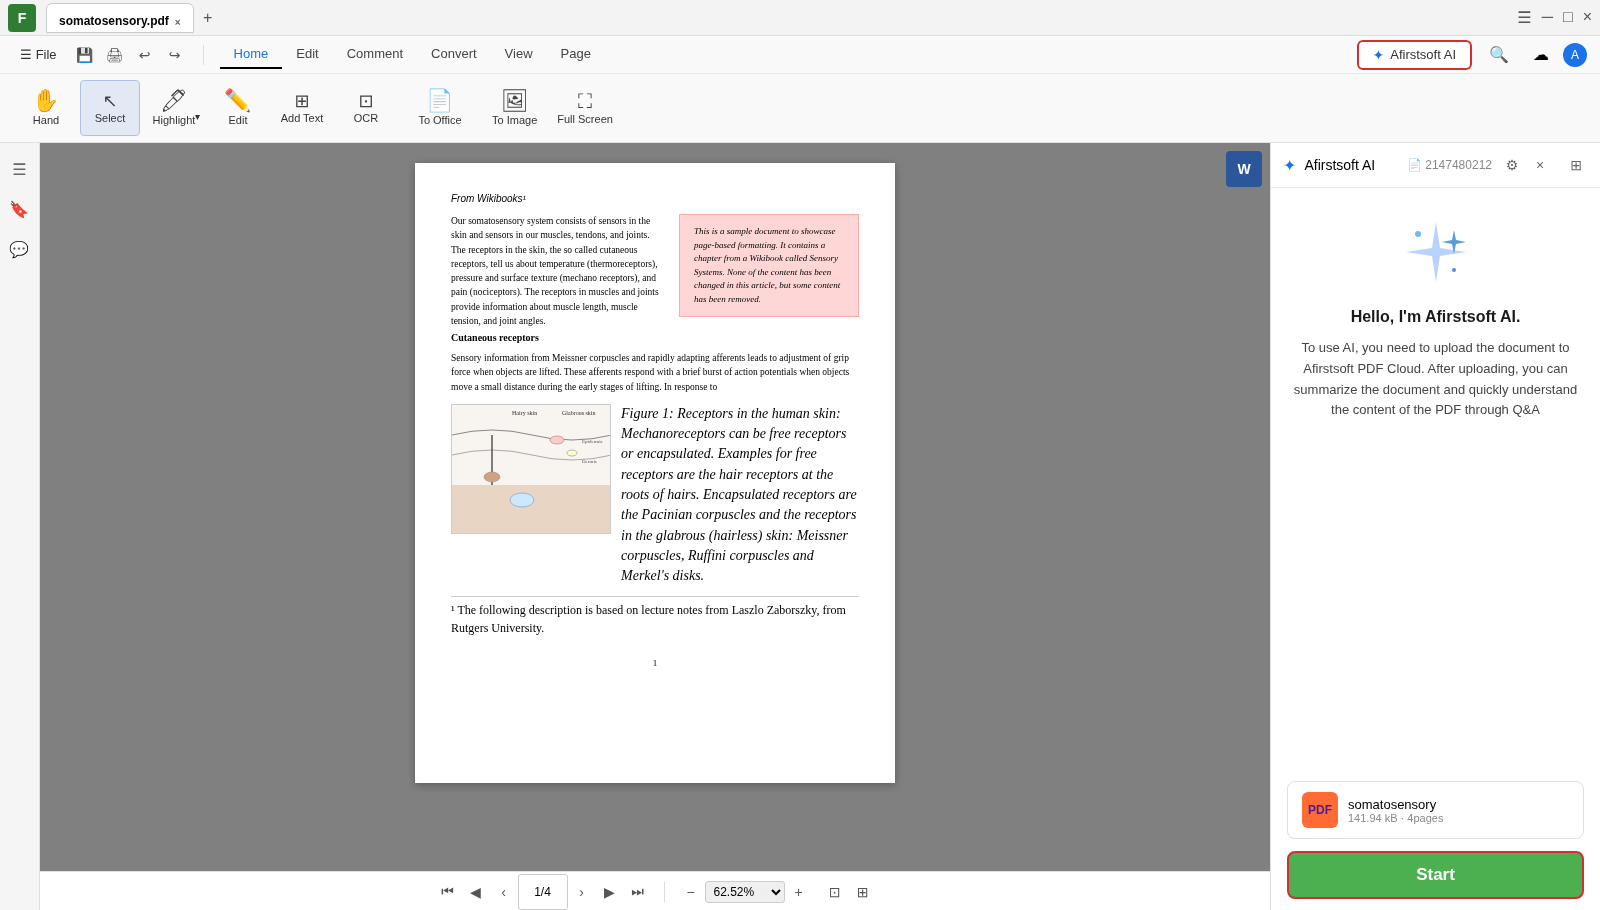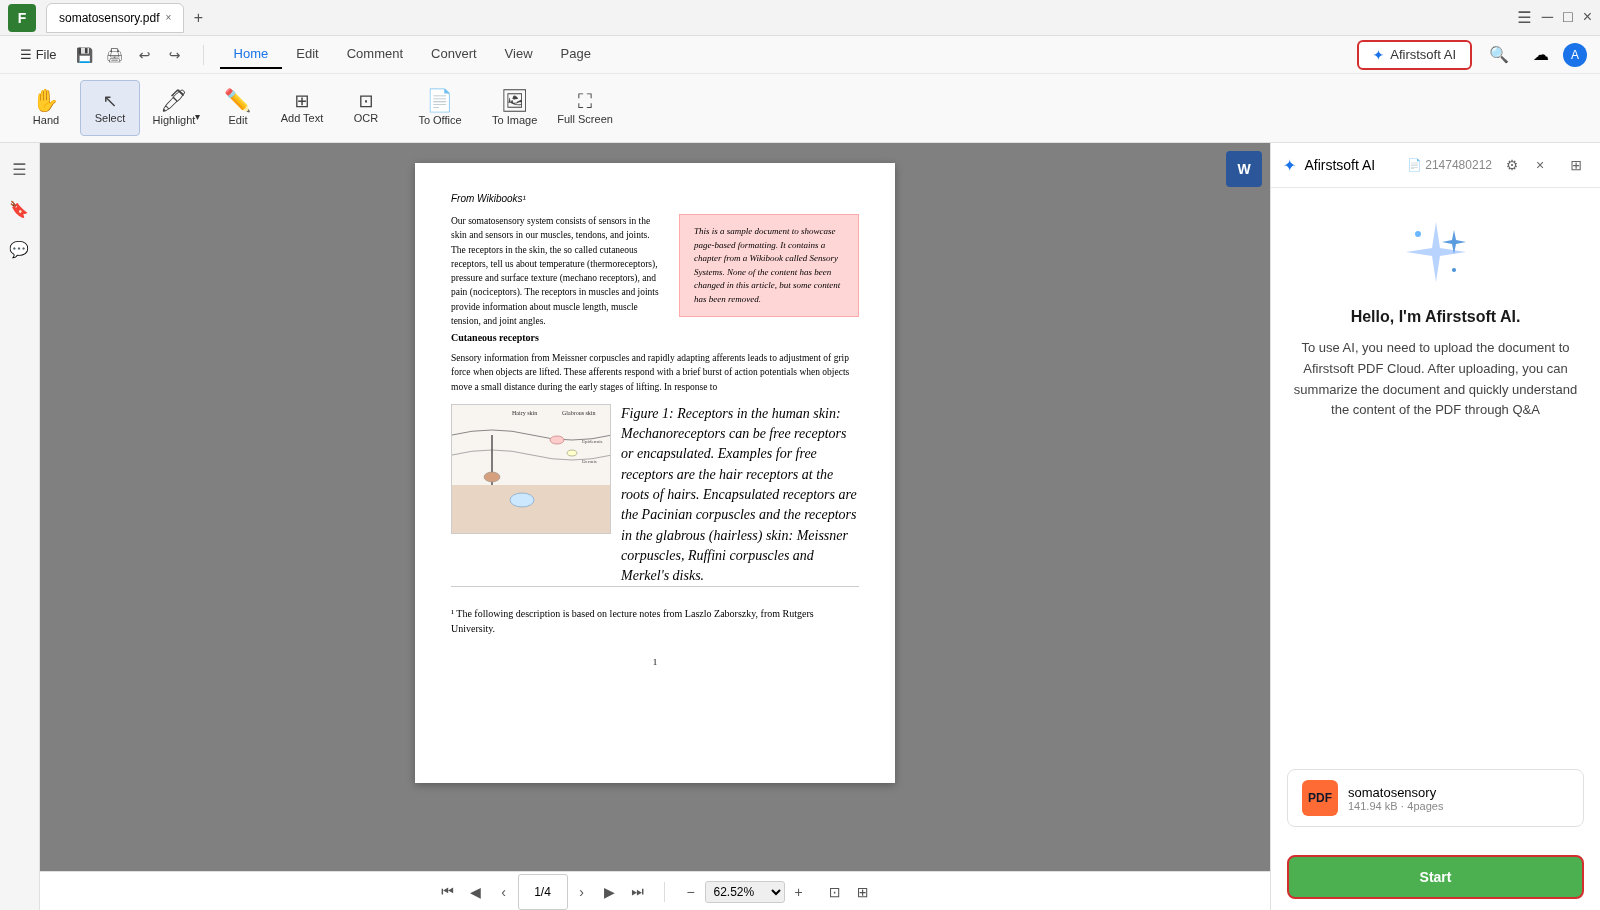--- a/index.html
+++ b/index.html
@@ -7,21 +7,21 @@
 
     
     .title-bar {
       display: flex; align-items: center; height: 36px;
       background: #f3f3f3; border-bottom: 1px solid #ddd;
       padding: 0 8px; gap: 4px;
     }
     .app-logo { width: 28px; height: 28px; background: #2e7d32; border-radius: 4px; display: flex; align-items: center; justify-content: center; }
     .app-logo span { color: white; font-size: 14px; font-weight: bold; }
     .tab-bar { display: flex; align-items: center; flex: 1; gap: 2px; margin-left: 6px; }
-    .tab { display: flex; align-items: center; background: white; border: 1px solid #ccc; border-radius: 6px 6px 0 0; padding: 4px 12px; font-size: 12px; gap: 6px; height: 30px; }
+    .tab { display: flex; align-items: flex-end; background: white; border: 1px solid #ccc; border-radius: 6px 6px 0 0; padding: 4px 12px; font-size: 12px; gap: 6px; height: 30px; font-weight: bold; }
     .tab .close-tab { cursor: pointer; color: #666; font-size: 10px; }
     .new-tab { width: 24px; height: 24px; display: flex; align-items: center; justify-content: center; cursor: pointer; font-size: 16px; color: #555; }
     .win-controls { display: flex; gap: 4px; margin-left: auto; }
 
     
     .toolbar-area {
       background: #f9f9f9; border-bottom: 1px solid #e0e0e0;
     }
     .menu-bar {
       display: flex; align-items: center; height: 38px;
@@ -86,21 +86,21 @@
     .pink-box {
       background: #ffd6d6; border: 1px solid #ffaaaa; padding: 10px 14px;
       float: right; width: 180px; margin: 0 0 10px 14px; font-size: 9px;
       font-style: italic; line-height: 1.5;
     }
     .section-title { font-weight: bold; font-size: 10px; margin: 2px 0 6px; }
     .two-col { display: flex; gap: 10px; margin-top: 10px; }
     .skin-img { width: 160px; height: 130px; border: 1px solid #ccc; background: #f5f5f5; position: relative; overflow: hidden; }
     .fig-caption { flex: 1; font-size: 14px; font-style: italic; line-height: 1.45; }
     .page-num { text-align: center; font-size: 9px; margin-top: 20px; }
-    .footnote { font-size: 10px; border-top: 1px solid #ccc; padding-top: 19px; }
+    .footnote { font-size: 12px; border-top: 1px solid #ccc; margin-top: 10px; padding-top: 4px; }
 
     
     .word-overlay {
       position: absolute; top: 8px; right: 8px;
       width: 36px; height: 36px; background: #2b579a;
       border-radius: 4px; display: flex; align-items: center; justify-content: center;
       color: white; font-weight: bold; font-size: 14px; cursor: pointer;
     }
     .page-nav-btn { width: 28px; height: 28px; display: flex; align-items: center; justify-content: center; cursor: pointer; border: none; background: none; font-size: 14px; color: #555; border-radius: 3px; }
     .page-input { width: 50px; text-align: center; border: 1px solid #ccc; border-radius: 3px; padding: 10px 4px; font-size: 12px; }
@@ -129,29 +129,29 @@
     }
     .ai-greeting { font-size: 16px; font-weight: 600; margin-bottom: 12px; color: #1a1a1a; }
     .ai-description { font-size: 13px; color: #444; text-align: center; line-height: 1.6; margin-bottom: auto; }
     .ai-file-card {
       display: flex; align-items: center; gap: 10px;
       border: 1px solid #e0e0e0; border-radius: 8px; padding: 10px 14px;
       margin-bottom: 12px; width: 100%;
     }
     .ai-file-icon {
       width: 36px; height: 36px; background: #ff6b35; border-radius: 6px;
-      display: flex; align-items: center; justify-content: center; color: #0f172a; font-size: 12px; font-weight: bold;
+      display: flex; align-items: center; justify-content: center; color: #4c1d95; font-size: 12px; font-weight: bold;
     }
     .ai-file-info { display: flex; flex-direction: column; }
     .ai-file-name { font-size: 13px; font-weight: 500; }
     .ai-file-size { font-size: 11px; color: #888; }
     .ai-start-btn {
       width: 100%; padding: 12px; background: #4CAF50; color: white;
-      border: none; border-radius: 8px; font-size: 14px; font-weight: 600;
-      cursor: pointer; border: 2px solid #d32f2f; margin-top: 16px;
+      border: none; border-radius: 8px; font-size: 17px; font-weight: 600;
+      cursor: pointer; border: 2px solid #d32f2f;
     }
     .ai-panel-bottom { padding: 12px 16px; }
 
     
     .pdf-area { display: flex; flex-direction: column; flex: 1; }
     .pagination-wrapper { position: relative; display: flex; align-items: center; justify-content: center; height: 40px; background: white; border-top: 1px solid #e0e0e0; }
   </style>
 </head>
 <body>
 

